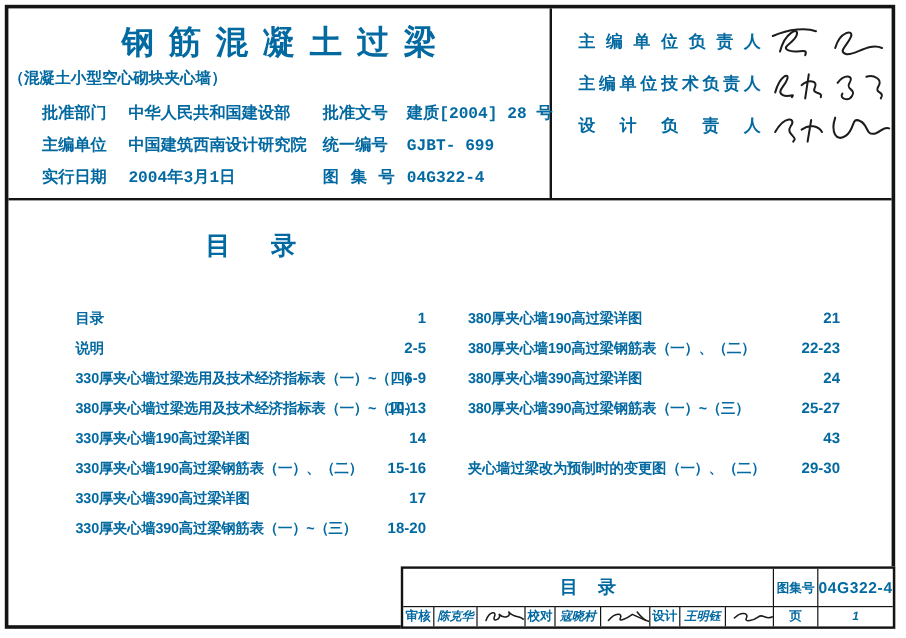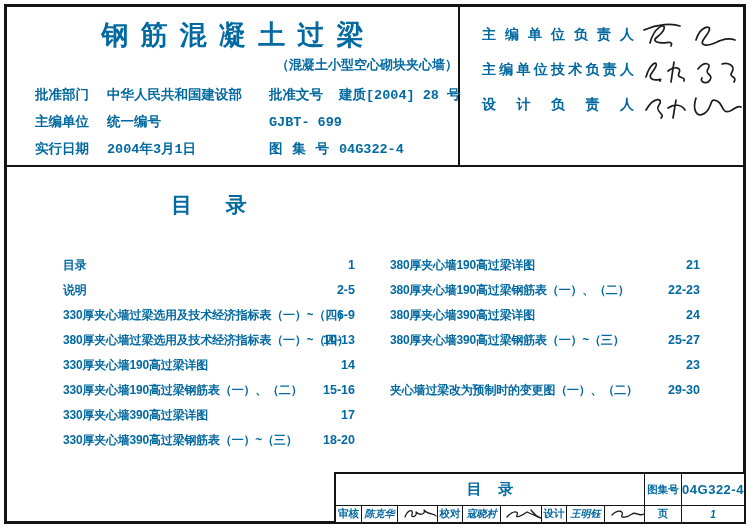--- a/index.html
+++ b/index.html
@@ -17,21 +17,21 @@
   .header {
     position:absolute; left:0; top:0; width:100%; height:160px;
     border-bottom:2px solid #141414; display:flex;
   }
   .header-left { width:453px; border-right:2px solid #141414; }
   .doc-title {
     margin-top:10px; text-align:center; font-size:27px; font-weight:bold;
     letter-spacing:0.45em; text-indent:0.45em;
   }
   .doc-subtitle {
-    text-align:right; font-size:13px; font-weight:bold; margin-top:3px;
+    text-align:left; font-size:13px; font-weight:bold; margin-top:3px;
     font-family:Liberation Mono, monospace;
   }
   .info-rows { margin:8px 0 0 28px; font-family:Liberation Mono, monospace; }
   .info-row {
     display:grid; grid-template-columns:72px 162px 70px auto;
     font-size:13.5px; font-weight:bold; line-height:27px; white-space:nowrap;
   }
   .info-row .just { width:60px; text-align:justify; text-align-last:justify; }
   .header-right { flex:1; padding:10px 0 16px 22px; }
   .official-row { display:flex; align-items:center; height:35px; }
@@ -83,20 +83,21 @@
         <div class="doc-subtitle">（混凝土小型空心砌块夹心墙）</div>
         <div class="info-rows">
           <div class="info-row">
             <span>批准部门</span>
             <span>中华人民共和国建设部</span>
             <span>批准文号</span>
             <span>建质[2004] 28 号</span>
           </div>
           <div class="info-row">
             <span>主编单位</span>
+            <span>中国建筑西南设计研究院</span>
             <span>统一编号</span>
             <span>GJBT- 699</span>
           </div>
           <div class="info-row">
             <span>实行日期</span>
             <span>2004年3月1日</span>
             <span class="just">图集号</span>
             <span>04G322-4</span>
           </div>
         </div>
@@ -179,21 +180,21 @@
       </div>
       <div class="toc-row">
         <span class="toc-title">380厚夹心墙390高过梁详图</span>
         <span class="toc-page">24</span>
       </div>
       <div class="toc-row">
         <span class="toc-title">380厚夹心墙390高过梁钢筋表（一）~（三）</span>
         <span class="toc-page">25-27</span>
       </div>
       <div class="toc-row">
-        <span class="toc-page">23</span>
+        <span class="toc-page">43</span>
       </div>
       <div class="toc-row">
         <span class="toc-title">夹心墙过梁改为预制时的变更图（一）、（二）</span>
         <span class="toc-page">29-30</span>
       </div>
     </div>
 
     <div class="title-block">
       <div class="tb-cell tb-sheet-title">目录</div>
       <div class="tb-cell bl tb-atlas-label">图集号</div>

